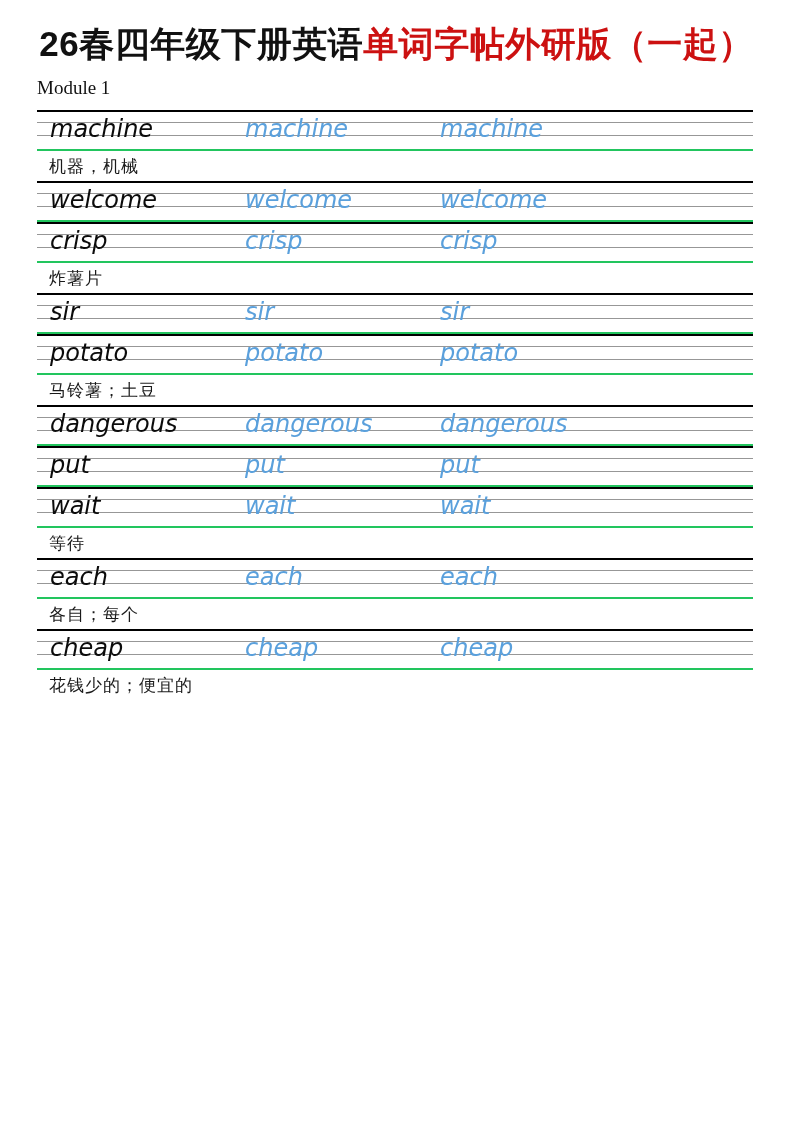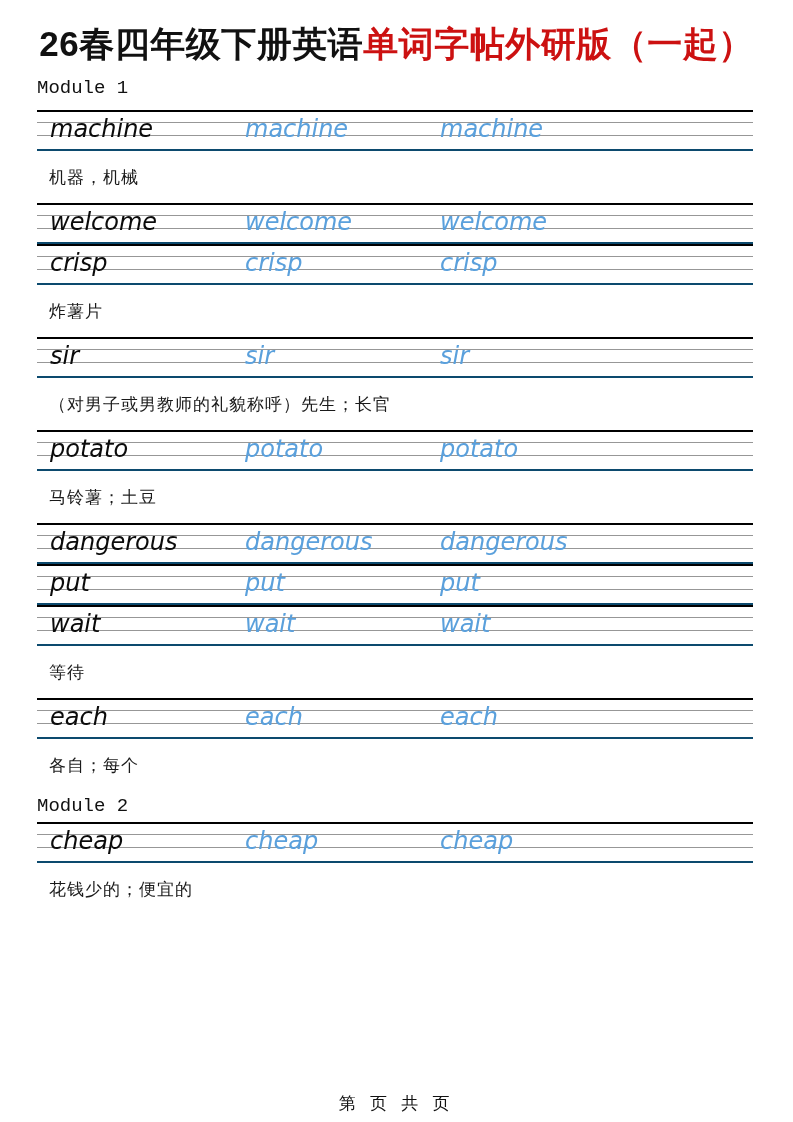--- a/index.html
+++ b/index.html
@@ -22,35 +22,35 @@
     line-height: 44px;
     white-space: nowrap;
     letter-spacing: 0.5px;
   }
   .title .t-red { color: var(--title-red, #cc1111); }
 
   
   .content { padding: 0 40px 0 37px; }
 
   .module-label {
-    font-family: Liberation Mono, monospace;
+    font-family: Liberation Serif, serif;
     font-size: 19px;
     line-height: 22px;
     color: #111;
   }
   .module-label.first { margin: 11px 0 11px 0; }
   .module-label.second { margin: 4px 0 5px 0; }
 
   
   .entry { width: 716px; }
   .ruled {
     position: relative;
     height: 41px;
     border-top: 2px solid #000;
-    border-bottom: 2px solid #0c4a6e;
+    border-bottom: 2px solid #22c55e;
   }
   .ruled::before, .ruled::after {
     content: "";
     position: absolute; left: 0; right: 0;
     height: 1px;
     background: var(--rule-gray, #979797);
   }
   .ruled::before { top: 10px; }
   .ruled::after  { top: 23px; }
 
@@ -64,21 +64,21 @@
     white-space: nowrap;
     z-index: 2;
   }
   .w.black { left: 13px; color: #0b0b0b; }
   .w.trace { color: var(--trace-blue, #5aa0dc); }
   .w.t1 { left: 208px; }
   .w.t2 { left: 403px; }
 
   
   .meaning {
-    height: 52px;
+    height: 30px;
     display: flex;
     align-items: center;
     padding-left: 12px;
     font-size: 17px;
     font-family: "Liberation Serif", serif;
     color: #1a1a1a;
     letter-spacing: 1px;
   }
 
   
@@ -128,21 +128,20 @@
       </div>
       <div class="meaning">炸薯片</div>
     </div>
 
     <div class="entry">
       <div class="ruled">
         <span class="w black">sir</span>
         <span class="w trace t1">sir</span>
         <span class="w trace t2">sir</span>
       </div>
-      <div class="meaning">（对男子或男教师的礼貌称呼）先生；长官</div>
     </div>
 
     <div class="entry">
       <div class="ruled">
         <span class="w black">potato</span>
         <span class="w trace t1">potato</span>
         <span class="w trace t2">potato</span>
       </div>
       <div class="meaning">马铃薯；土豆</div>
     </div>
@@ -174,28 +173,26 @@
 
     <div class="entry">
       <div class="ruled">
         <span class="w black">each</span>
         <span class="w trace t1">each</span>
         <span class="w trace t2">each</span>
       </div>
       <div class="meaning">各自；每个</div>
     </div>
 
-    <div class="module-label second">Module 2</div>
 
     <div class="entry">
       <div class="ruled">
         <span class="w black">cheap</span>
         <span class="w trace t1">cheap</span>
         <span class="w trace t2">cheap</span>
       </div>
       <div class="meaning">花钱少的；便宜的</div>
     </div>
 
   </div>
 
-  <div class="footer">第 页 共 页</div>
 
 </div>
 
 </body></html>

